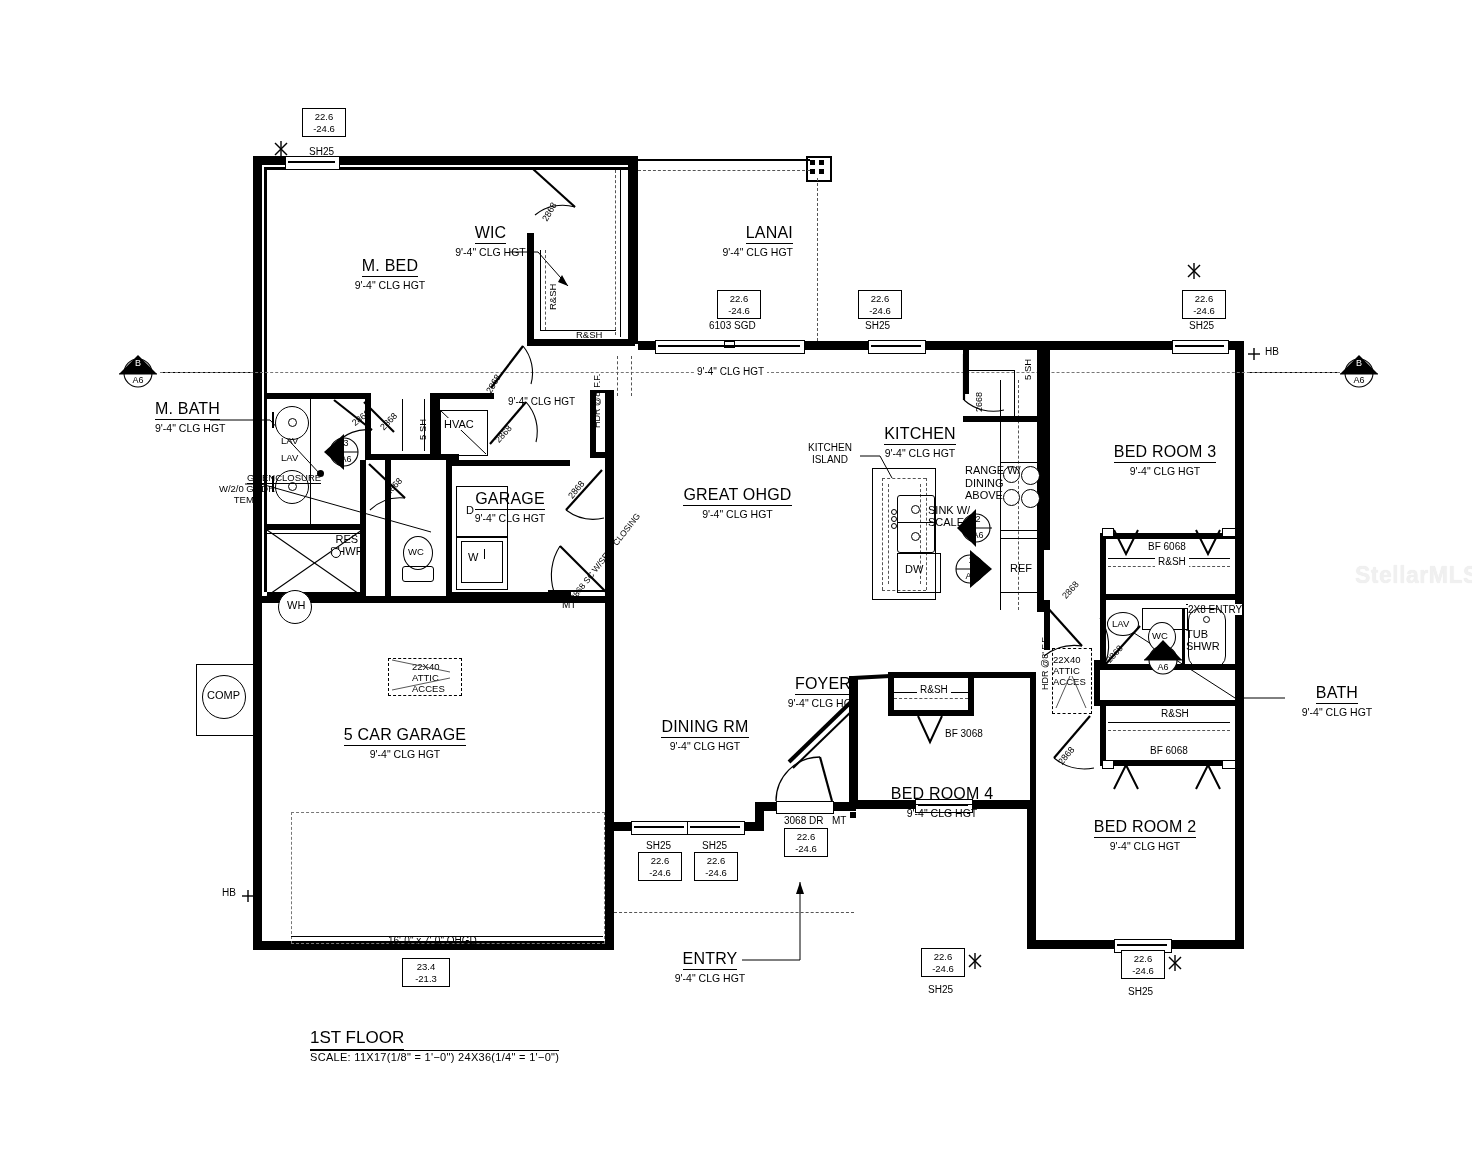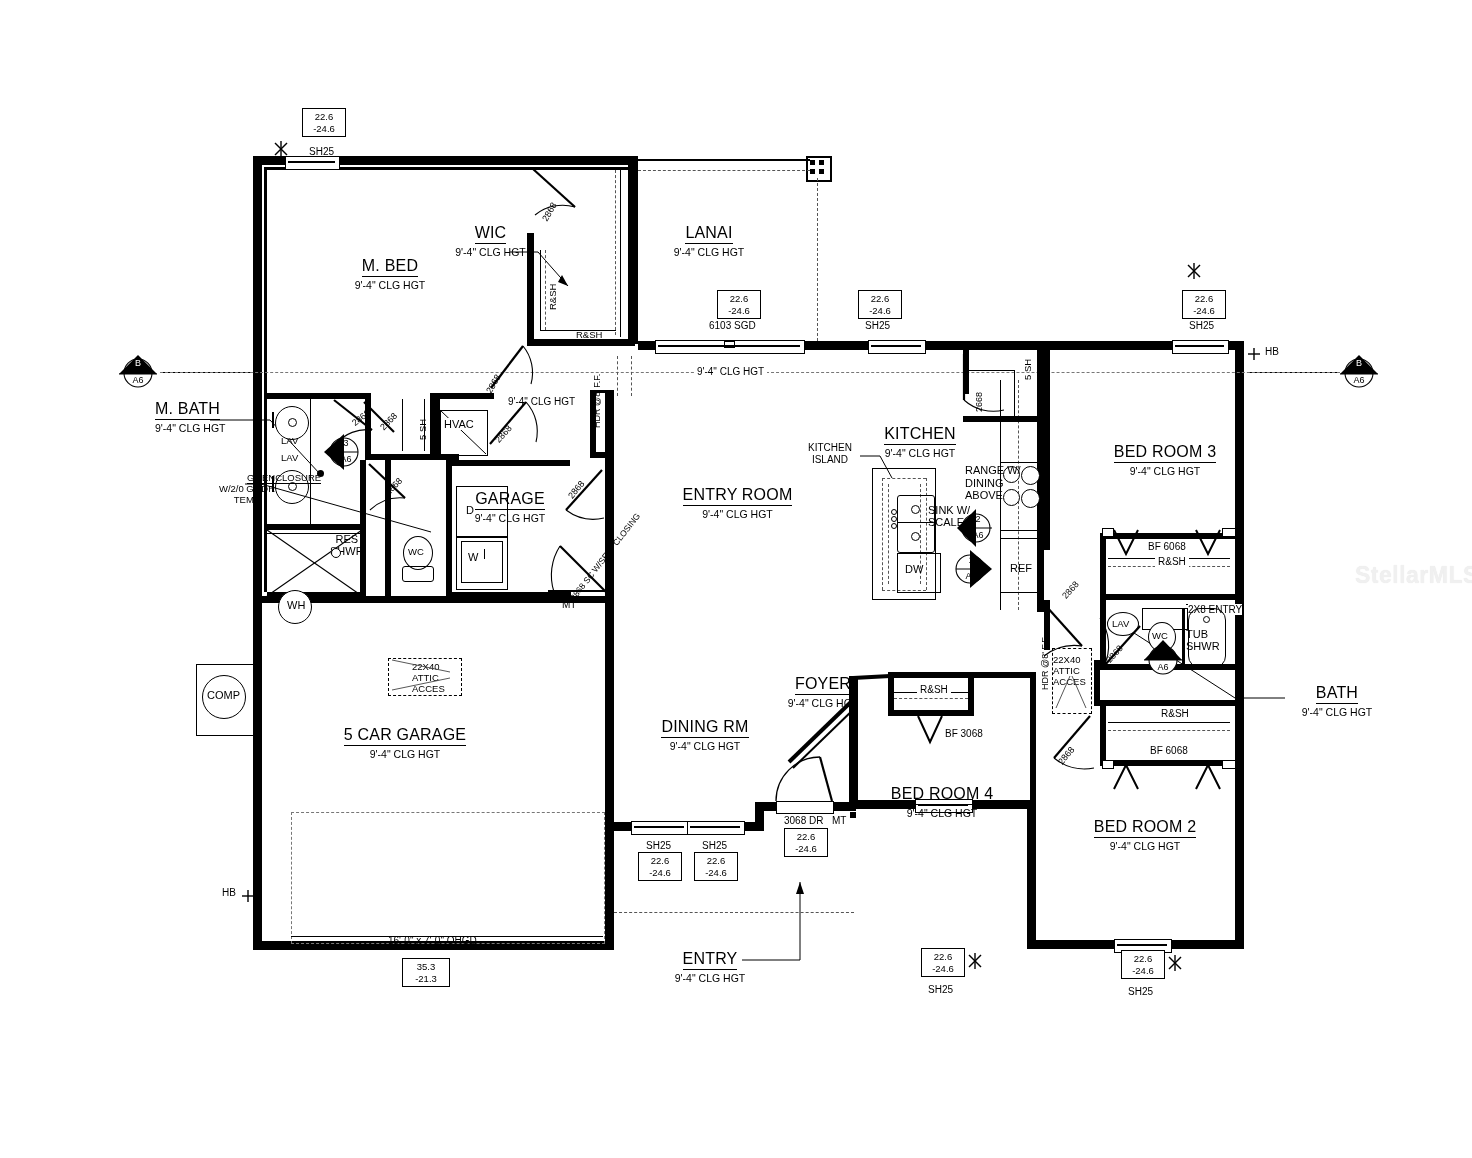--- a/index.html
+++ b/index.html
@@ -242,21 +242,21 @@
     <span>-24.6</span>
   </div>
   <div class="tiny10" style="left:1128px;top:986px;">SH25</div>
   <svg style="position:absolute;left:1166px;top:954px;width:20px;height:20px;">
     <line x1="3" y1="3" x2="15" y2="15" stroke="#000" stroke-width="1.4"></line>
     <line x1="15" y1="3" x2="3" y2="15" stroke="#000" stroke-width="1.4"></line>
     <line x1="9" y1="1" x2="9" y2="17" stroke="#000" stroke-width="1.4"></line>
   </svg>
 
   <div class="winbox" style="left:402px;top:958px;width:46px;">
-    <span>35.3</span><br>
+    <span>23.4</span><br>
     <span>-21.3</span>
   </div>
 
   <div style="position:absolute;left:115px;top:350px;width:46px;height:42px;">
     <svg width="46" height="42">
       <circle cx="23" cy="23" r="14" fill="#fff" stroke="#000" stroke-width="1.1"></circle>
       <polygon points="4,24 23,5 42,24" fill="#000"></polygon>
       <line x1="4" y1="24" x2="42" y2="24" stroke="#000" stroke-width="1"></line>
     </svg>
     <div style="position:absolute;left:0;top:8px;width:46px;text-align:center;font-size:9px;color:#fff;">B</div>
@@ -307,21 +307,21 @@
     <path d="M48,42 A44,44 0 0 0 8,50" fill="none" stroke="#000" stroke-width="1.1"></path>
   </svg>
   <div class="vtxt" style="left:540px;top:218px;transform:rotate(-60deg);font-size:9px;">2868</div>
 
   <svg style="position:absolute;left:485px;top:340px;width:60px;height:50px;">
     <line x1="6" y1="48" x2="38" y2="6" stroke="#000" stroke-width="2.2"></line>
     <path d="M38,6 A42,42 0 0 1 46,44" fill="none" stroke="#000" stroke-width="1.1"></path>
   </svg>
   <div class="vtxt" style="left:484px;top:390px;transform:rotate(-60deg);font-size:9px;">2868</div>
 
-  <div class="room-label" style="left:649px;top:224px;width:120px;">
+  <div class="room-label" style="left:673px;top:224px;width:120px;text-align:right;">
     <span class="rn">LANAI</span>
     <span class="ch">9'-4" CLG HGT</span>
   </div>
 
   <div class="room-label" style="left:155px;top:400px;width:110px;text-align:left;">
     <span class="rn">M. BATH</span>
     <span class="ch">9'-4" CLG HGT</span>
   </div>
   <svg style="position:absolute;left:210px;top:412px;width:130px;height:70px;">
     <polyline points="0,8 60,8 110,62" fill="none" stroke="#000" stroke-width="1"></polyline>
@@ -439,21 +439,21 @@
 
   <svg style="position:absolute;left:550px;top:540px;width:64px;height:60px;">
     <line x1="10" y1="6" x2="56" y2="52" stroke="#000" stroke-width="2.2"></line>
     <path d="M10,6 A54,54 0 0 0 4,52" fill="none" stroke="#000" stroke-width="1.1"></path>
   </svg>
   <div class="vtxt" style="left:568px;top:596px;transform:rotate(-52deg);font-size:8.5px;">2868 SC W/SELF CLOSING</div>
   <div class="tiny10" style="left:562px;top:599px;">MT</div>
   <div class="thin" style="left:548px;top:590px;width:58px;height:2px;"></div>
 
   <div class="room-label" style="left:665px;top:486px;width:145px;">
-    <span class="rn">ENTRY ROOM</span>
+    <span class="rn">GREAT OHGD</span>
     <span class="ch">9'-4" CLG HGT</span>
   </div>
   <div class="tiny10" style="left:694px;top:366px;background:#fff;padding:0 3px;">9'-4" CLG HGT</div>
   <div class="tiny10" style="left:508px;top:396px;">9'-4" CLG HGT</div>
 
   <div class="vtxt" style="left:592px;top:428px;transform:rotate(-90deg);font-size:9px;">HDR @8' F.F.</div>
   <div class="dash-v" style="left:617px;top:356px;height:40px;"></div>
   <div class="dash-v" style="left:631px;top:356px;height:40px;"></div>
   <div class="wall" style="left:605px;top:390px;width:8px;height:86px;"></div>
   <div class="thin" style="left:590px;top:390px;width:18px;height:3px;"></div>
@@ -714,14 +714,18 @@
   <div class="room-label" style="left:655px;top:950px;width:110px;">
     <span class="rn">ENTRY</span>
     <span class="ch">9'-4" CLG HGT</span>
   </div>
   <svg style="position:absolute;left:742px;top:880px;width:70px;height:90px;">
     <polyline points="0,80 58,80 58,2" fill="none" stroke="#000" stroke-width="1"></polyline>
     <polygon points="58,2 54,14 62,14" fill="#000"></polygon>
   </svg>
   <div class="dash-h" style="left:614px;top:912px;width:240px;"></div>
 
+  <div class="titleblk" style="left:310px;top:1028px;">
+    <span class="t1">1ST FLOOR</span>
+    <span class="t2">SCALE:  11X17(1/8" = 1'−0")  24X36(1/4" = 1'−0")</span>
+  </div>
 
 </div>
 
 </body></html>

